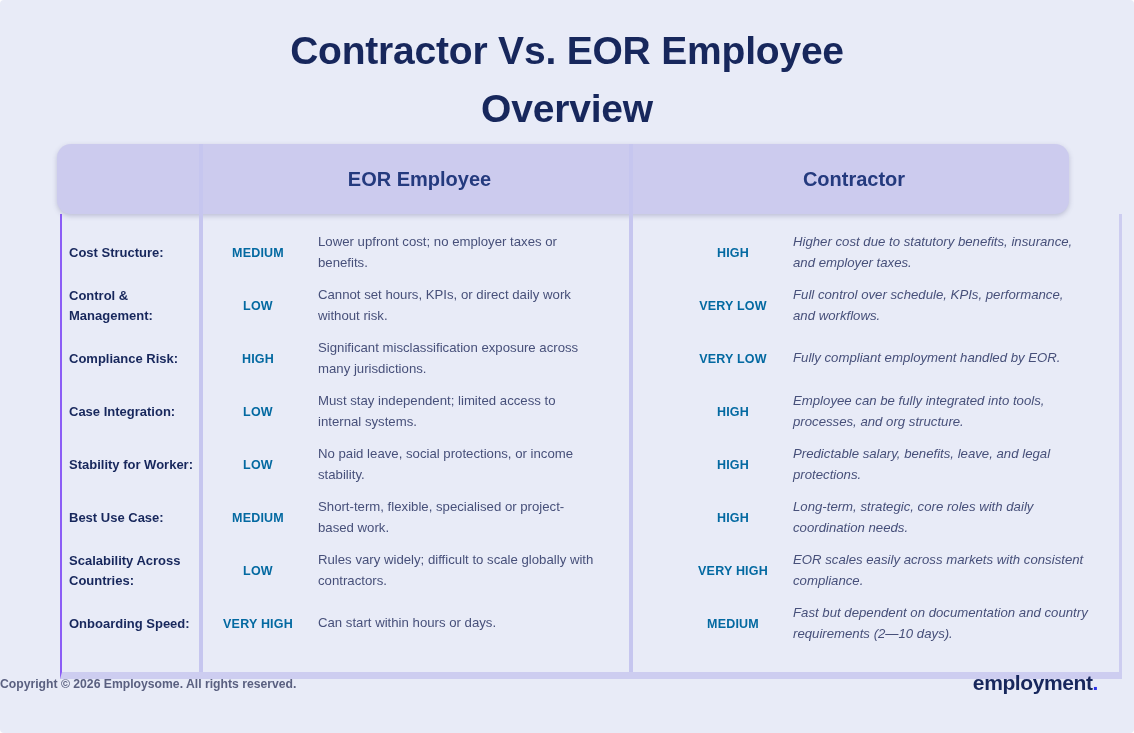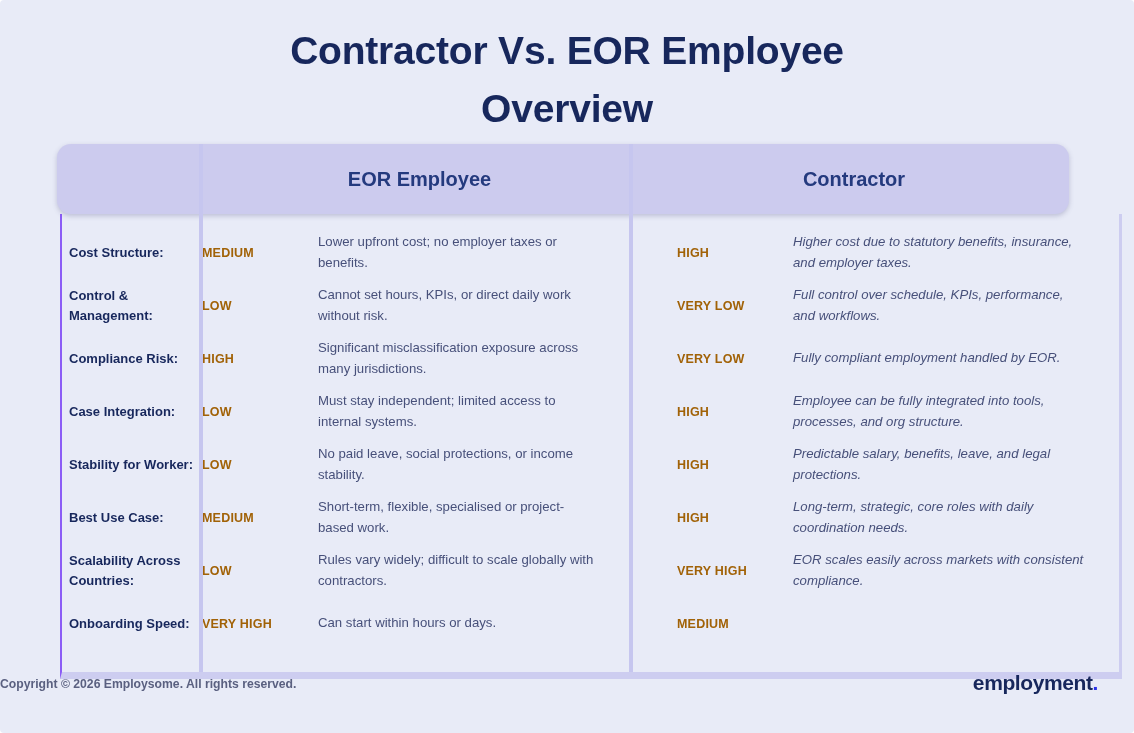--- a/index.html
+++ b/index.html
@@ -100,22 +100,22 @@
     padding-left: 7px;
     padding-right: 8px;
     color: #17275c;
     font-size: 13px;
     font-weight: bold;
     line-height: 1.5;
   }
   .cell-rating {
     width: 112px;
     flex: none;
-    text-align: left;
-    color: #a16207;
+    text-align: center;
+    color: #0369a1;
     font-size: 12.5px;
     font-weight: bold;
     letter-spacing: .2px;
   }
   .cell-desc {
     flex: 1;
     padding-right: 26px;
     color: #47507a;
     font-size: 13.2px;
     line-height: 1.52;
@@ -227,20 +227,21 @@
         <div class="cell-desc left-desc">Rules vary widely; difficult to scale globally with contractors.</div>
         <div class="cell-rating eor-rating">VERY HIGH</div>
         <div class="cell-desc eor-desc">EOR scales easily across markets with consistent compliance.</div>
       </div>
 
       <div class="row">
         <div class="cell-label">Onboarding Speed:</div>
         <div class="cell-rating">VERY HIGH</div>
         <div class="cell-desc left-desc">Can start within hours or days.</div>
         <div class="cell-rating eor-rating">MEDIUM</div>
+        <div class="cell-desc eor-desc">Fast but dependent on documentation and country requirements (2—10 days).</div>
       </div>
 
     </div>
   </div>
 
   <div class="footer">
     <div class="copyright">Copyright © 2026 Employsome. All rights reserved.</div>
     <div class="logo"><span>employment</span><span class="dot">.</span></div>
   </div>
 

